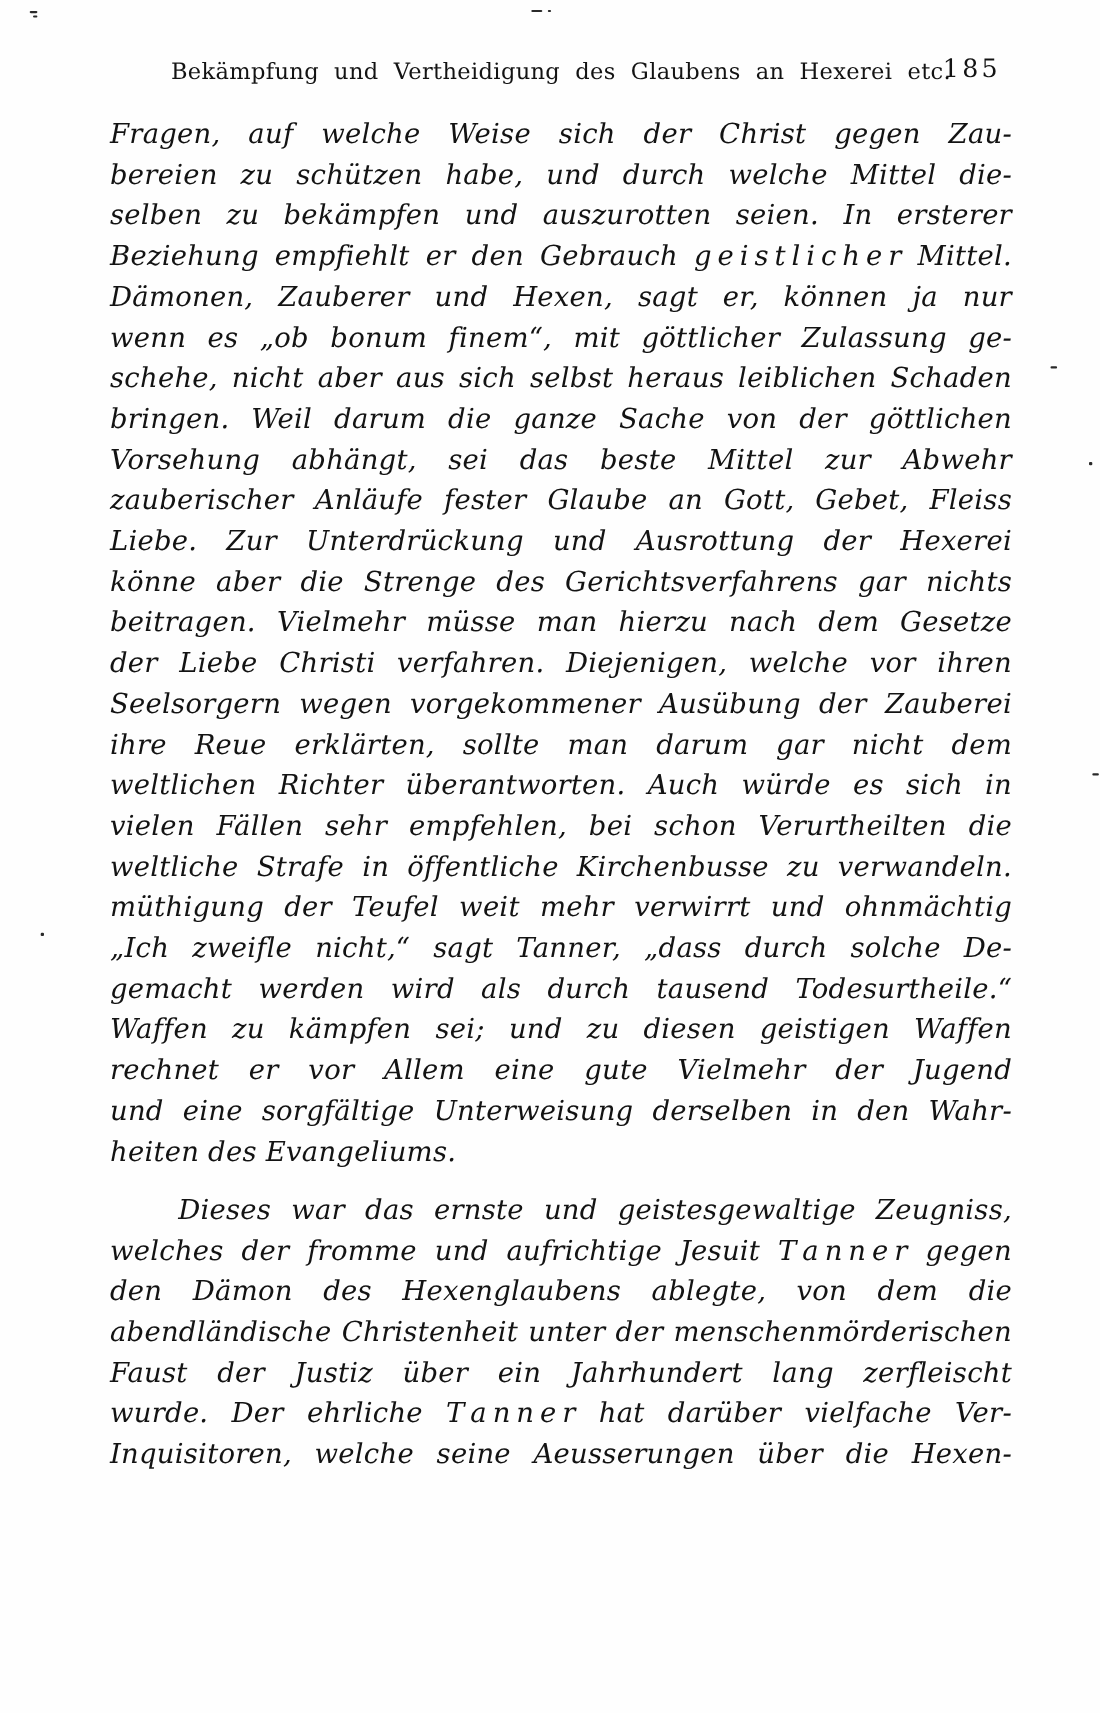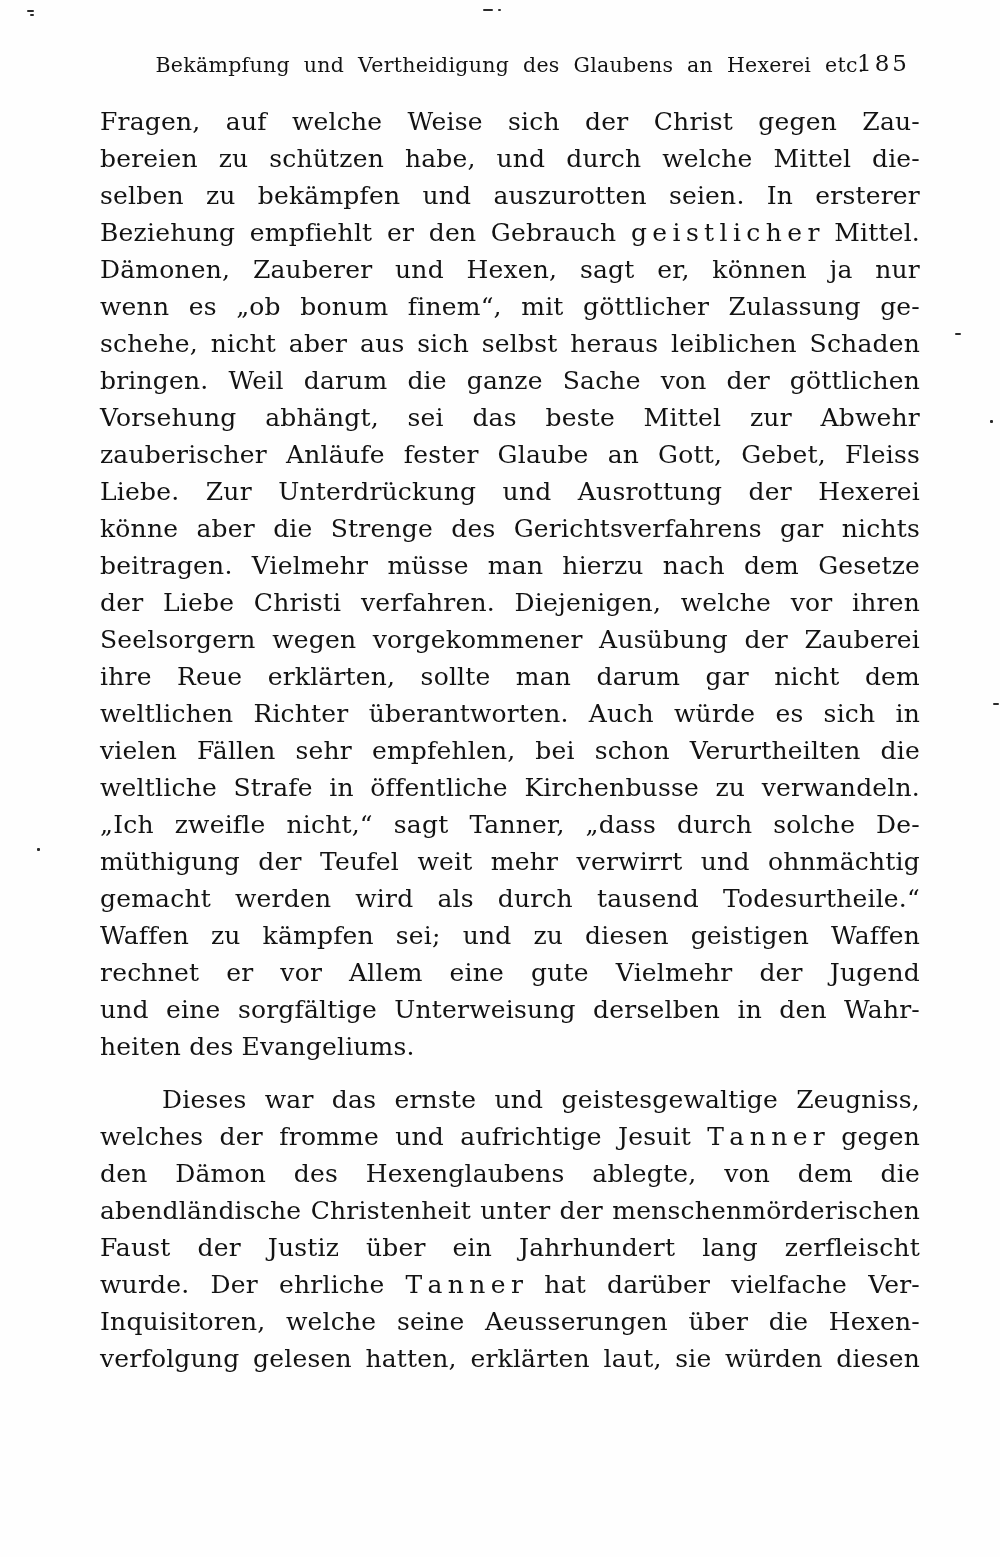--- a/index.html
+++ b/index.html
@@ -20,21 +20,21 @@
   .header-title { letter-spacing:0.3px; }
   .page-number {
     position:absolute; right:10px; top:-3px;
     font-size:23px; letter-spacing:3px; word-spacing:0;
   }
   .body-text {
     position:absolute; top:103px; left:100px; width:820px;
     font-size:25px; line-height:37px;
     letter-spacing:0.2px;
   }
-  .line { text-align:justify; }
+  .line { text-align:justify;font-style:italic; }
   .line.just { text-align-last:justify; }
   .line.ind  { text-indent:62px;margin-top:16px; }
   .speck { position:absolute; background:#2a2a2a; border-radius:1px; }
 </style>
 </head>
 <body>
 
 <div class="page">
   <div class="header">
     <span class="header-title">Bekämpfung und Vertheidigung des Glaubens an Hexerei etc.</span>
@@ -53,35 +53,34 @@
       <div class="line just">zauberischer Anläufe fester Glaube an Gott, Gebet, Fleiss</div>
       <div class="line just">Liebe. Zur Unterdrückung und Ausrottung der Hexerei</div>
       <div class="line just">könne aber die Strenge des Gerichtsverfahrens gar nichts</div>
       <div class="line just">beitragen. Vielmehr müsse man hierzu nach dem Gesetze</div>
       <div class="line just">der Liebe Christi verfahren. Diejenigen, welche vor ihren</div>
       <div class="line just">Seelsorgern wegen vorgekommener Ausübung der Zauberei</div>
       <div class="line just">ihre Reue erklärten, sollte man darum gar nicht dem</div>
       <div class="line just">weltlichen Richter überantworten. Auch würde es sich in</div>
       <div class="line just">vielen Fällen sehr empfehlen, bei schon Verurtheilten die</div>
       <div class="line just">weltliche Strafe in öffentliche Kirchenbusse zu verwandeln.</div>
+      <div class="line just">müthigung der Teufel weit mehr verwirrt und ohnmächtig</div>
       <div class="line just">„Ich zweifle nicht,“ sagt Tanner, „dass durch solche De-</div>
-      <div class="line just">müthigung der Teufel weit mehr verwirrt und ohnmächtig</div>
       <div class="line just">gemacht werden wird als durch tausend Todesurtheile.“</div>
       <div class="line just">Waffen zu kämpfen sei; und zu diesen geistigen Waffen</div>
       <div class="line just">rechnet er vor Allem eine gute Vielmehr der Jugend</div>
       <div class="line just">und eine sorgfältige Unterweisung derselben in den Wahr-</div>
       <div class="line">heiten des Evangeliums.</div>
       <div class="line just ind">Dieses war das ernste und geistesgewaltige Zeugniss,</div>
       <div class="line just">welches der fromme und aufrichtige Jesuit T a n n e r gegen</div>
       <div class="line just">den Dämon des Hexenglaubens ablegte, von dem die</div>
       <div class="line just">abendländische Christenheit unter der menschenmörderischen</div>
       <div class="line just">Faust der Justiz über ein Jahrhundert lang zerfleischt</div>
       <div class="line just">wurde. Der ehrliche T a n n e r hat darüber vielfache Ver-</div>
       <div class="line just">Inquisitoren, welche seine Aeusserungen über die Hexen-</div>
-      <div class="line just">verfolgung gelesen hatten, erklärten laut, sie würden diesen</div>
     </div>
 <div class="speck" style="left: 27px; top: 10px; width: 7px; height: 2px;"></div>
     <div class="speck" style="left: 30px; top: 14px; width: 4px; height: 2px;"></div>
     <div class="speck" style="left: 483px; top: 9px; width: 10px; height: 2px;"></div>
     <div class="speck" style="left: 498px; top: 9px; width: 3px; height: 2px;"></div>
     <div class="speck" style="left: 955px; top: 333px; width: 6px; height: 2px;"></div>
     <div class="speck" style="left: 990px; top: 420px; width: 3px; height: 3px;"></div>
     <div class="speck" style="left: 993px; top: 703px; width: 6px; height: 2px;"></div>
     <div class="speck" style="left: 37px; top: 848px; width: 3px; height: 3px;"></div>
   </div>

